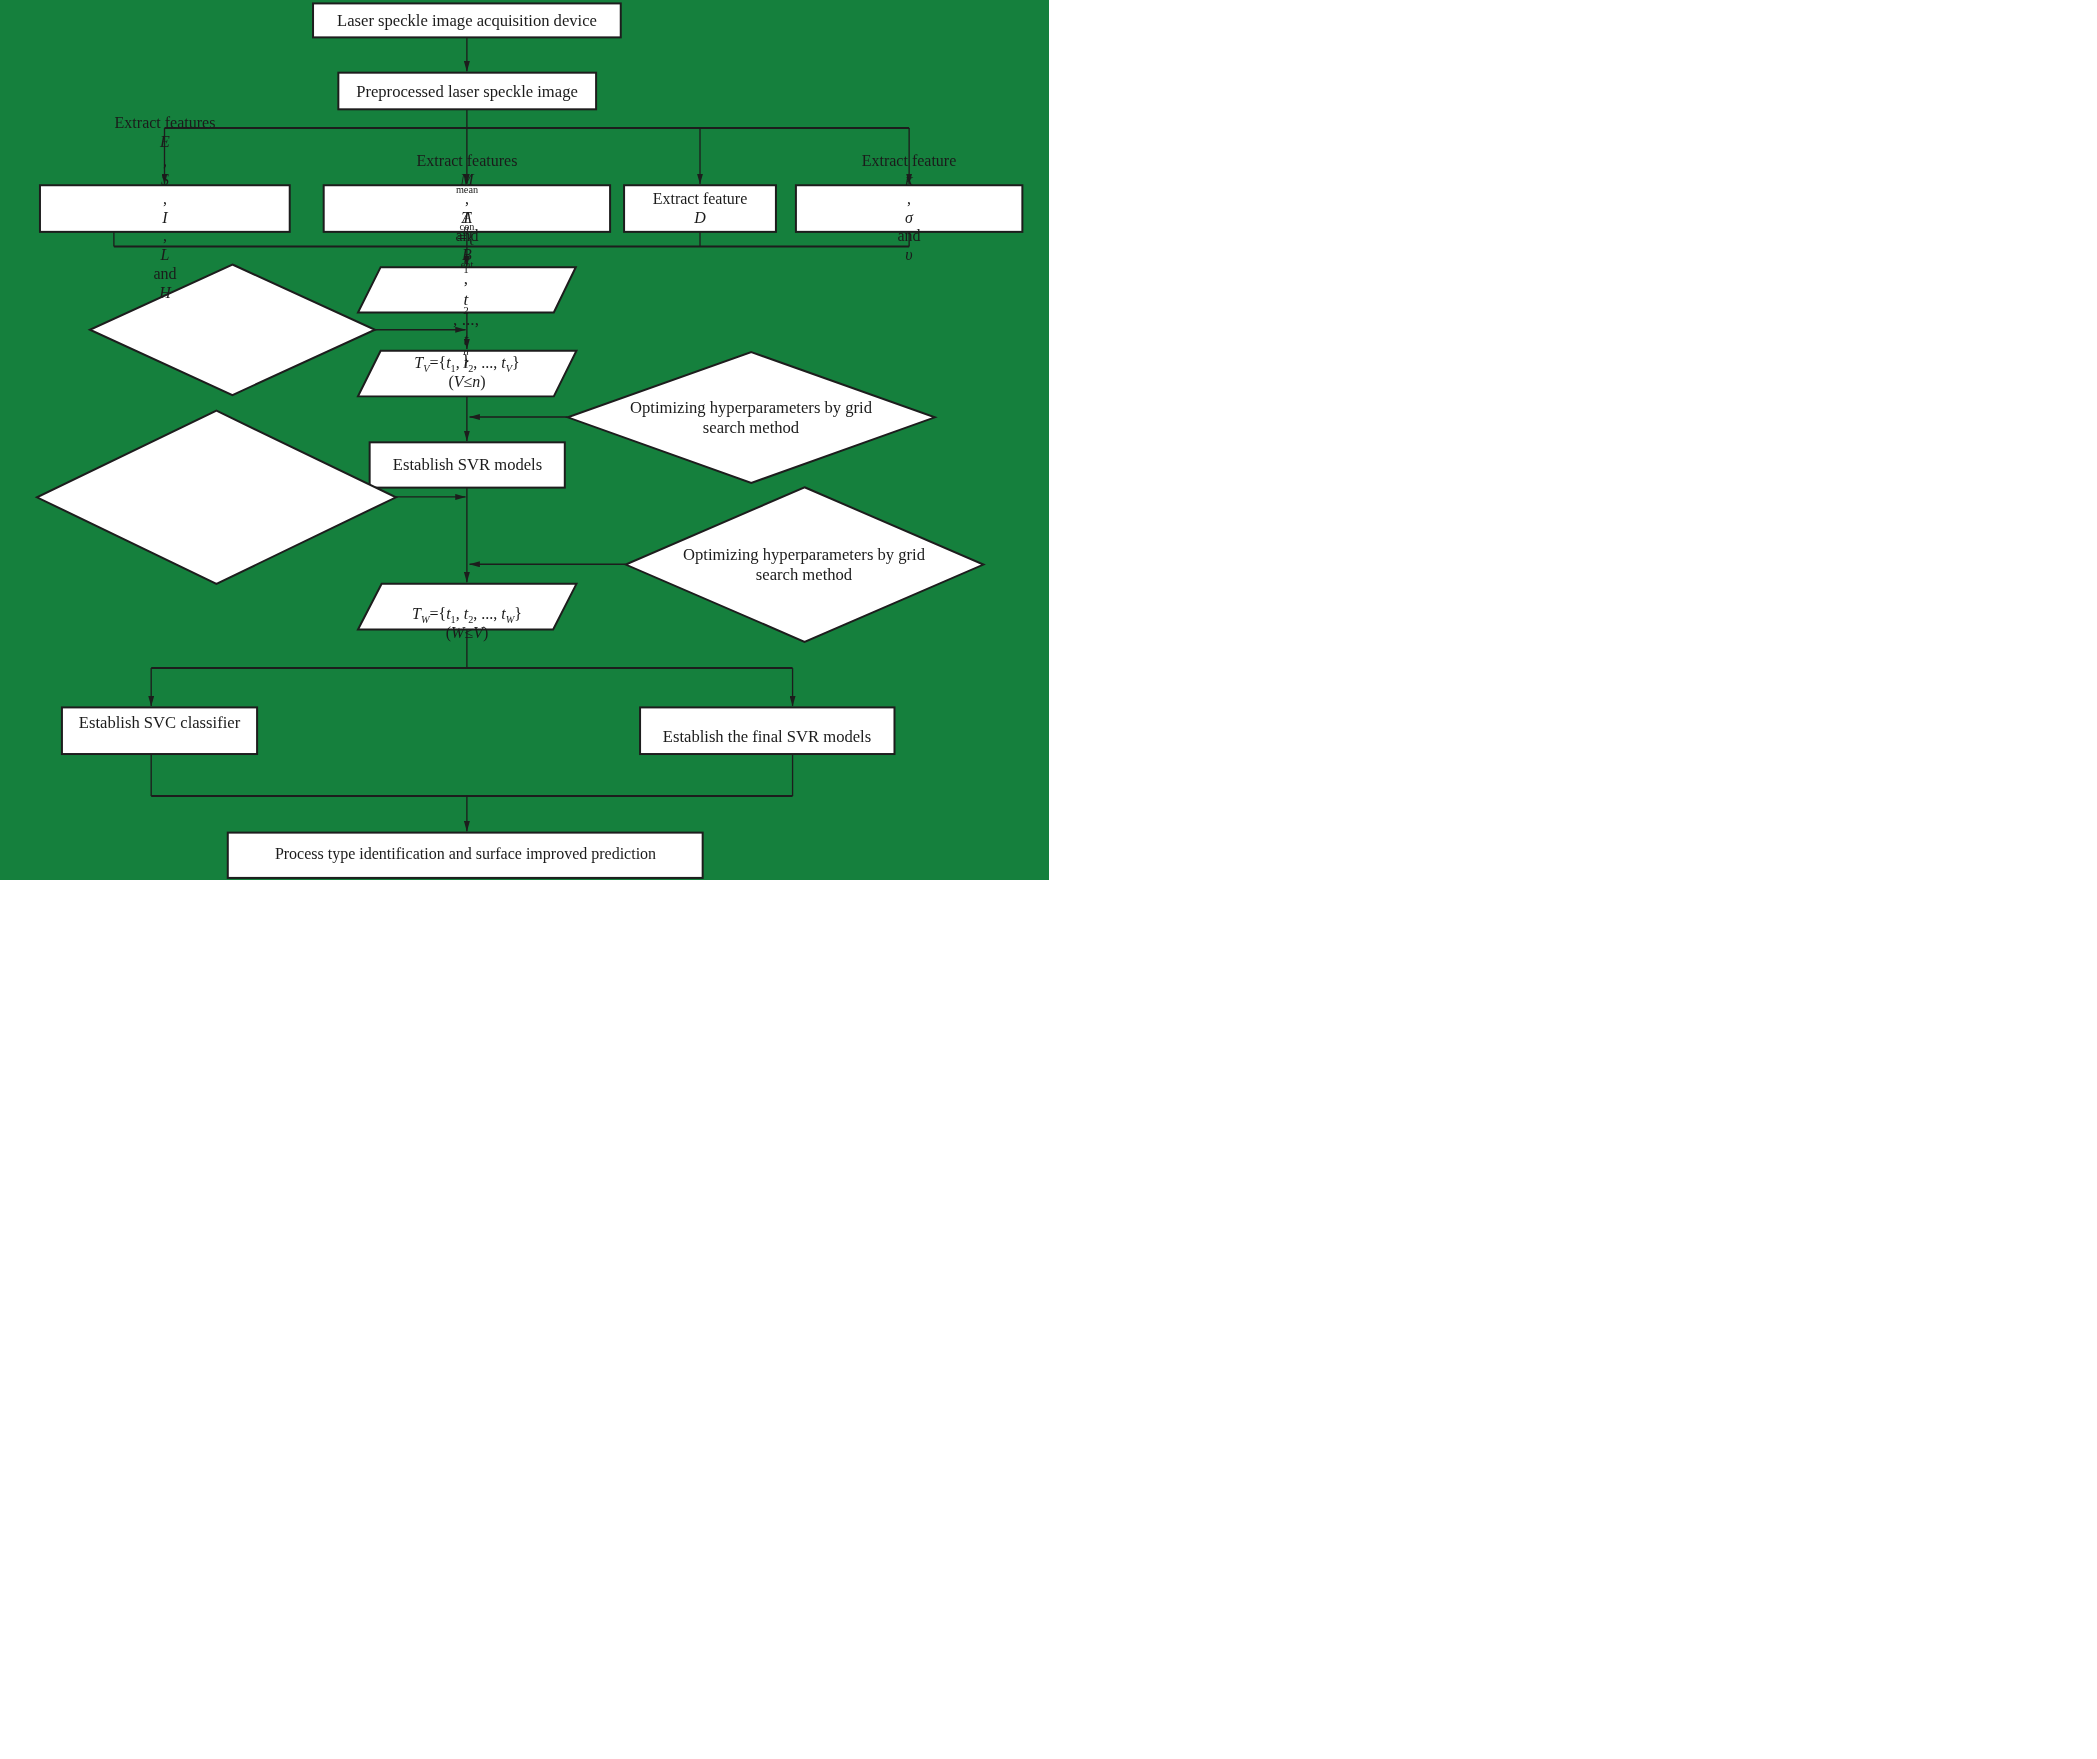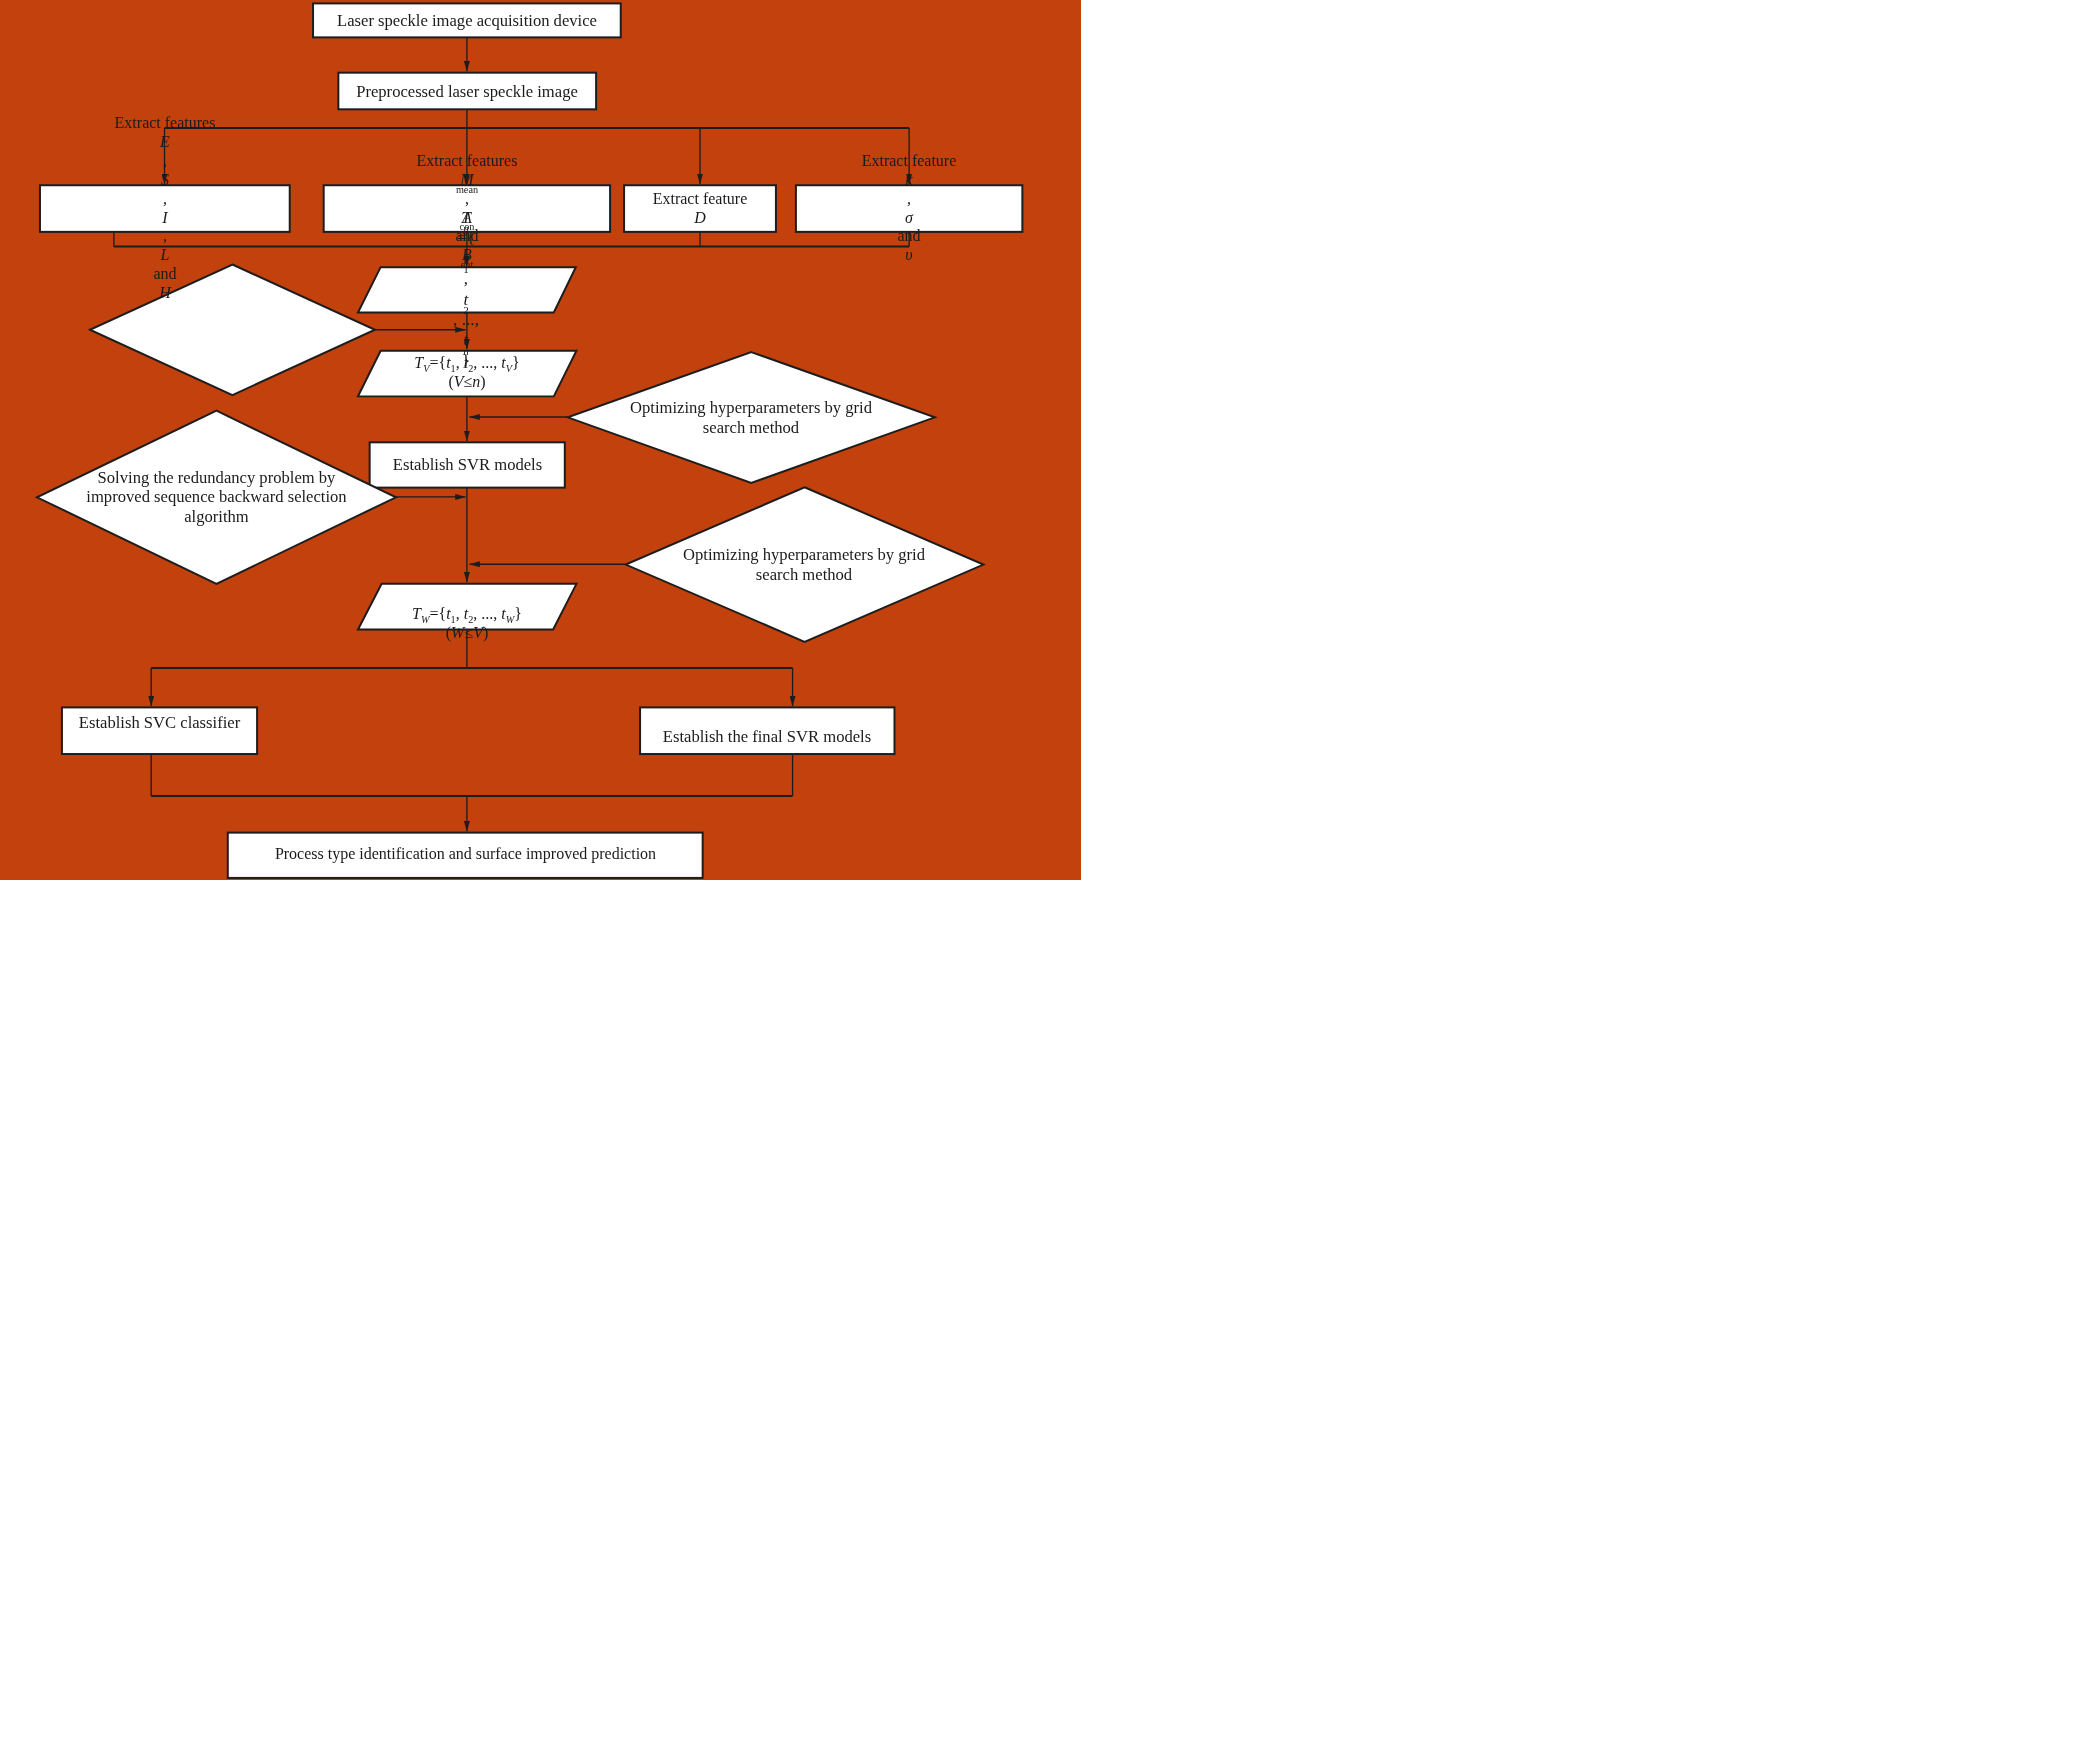--- a/index.html
+++ b/index.html
@@ -1,24 +1,23 @@
 <!DOCTYPE html>
 <html style="font-size:10.7px"><head>
 <meta charset="utf-8">
 <style>
   html, body { margin: 0; padding: 0; background: #ffffff; }
   .canvas {
     position: relative;
     width: 1049px;
     height: 880px;
-    background: #c2410c;
+    background: #15803d;
     font-family: "Liberation Serif", "DejaVu Serif", serif;
     color: #1b1b1b;
     overflow: hidden;
-    padding-left: 32px;
   }
   svg.shapes { position: absolute; left: 0; top: 0; }
   svg.shapes .shape { fill: #ffffff; stroke: #1d1d1d; stroke-width: 3; }
   svg.shapes .conn  { stroke: #1d1d1d; stroke-width: 2; fill: none; }
   svg.shapes .conn.thick { stroke-width: 3; }
   .node-label {
     position: absolute;
     display: flex;
     flex-direction: column;
     align-items: center;
@@ -160,25 +159,20 @@
     <div><span>(</span><span class="it">V</span><span>≤</span><span class="it">n</span><span>)</span></div>
   </div>
 
   <div class="node-label wrapok" style="left:567px; top:352px; width:368px; height:131px;">
       <div>Optimizing hyperparameters by grid</div>
       <div>search method</div>
     </div>
 
   <div class="node-label" style="left:370px; top:442px; width:195px; height:45px;">Establish SVR models</div>
 
-  <div class="node-label wrapok" style="left:37px; top:410px; width:359px; height:174px;">
-      <div>Solving the redundancy problem by</div>
-      <div>improved sequence backward selection</div>
-      <div>algorithm</div>
-    </div>
 
   <div class="node-label wrapok" style="left:625px; top:487px; width:358px; height:155px;">
       <div>Optimizing hyperparameters by grid</div>
       <div>search method</div>
     </div>
 
   <div class="node-label fs24" style="left:363px; top:599px; width:208px; height:50px;">
     <div><span class="it">T</span><sub class="ss it">W</sub><span>={</span><span class="it">t</span><sub class="ss">1</sub><span>, </span><span class="it">t</span><sub class="ss">2</sub><span>, ..., </span><span class="it">t</span><sub class="ss it">W</sub><span>}</span></div>
     <div><span>(</span><span class="it">W</span><span>≤</span><span class="it">V</span><span>)</span></div>
   </div>

